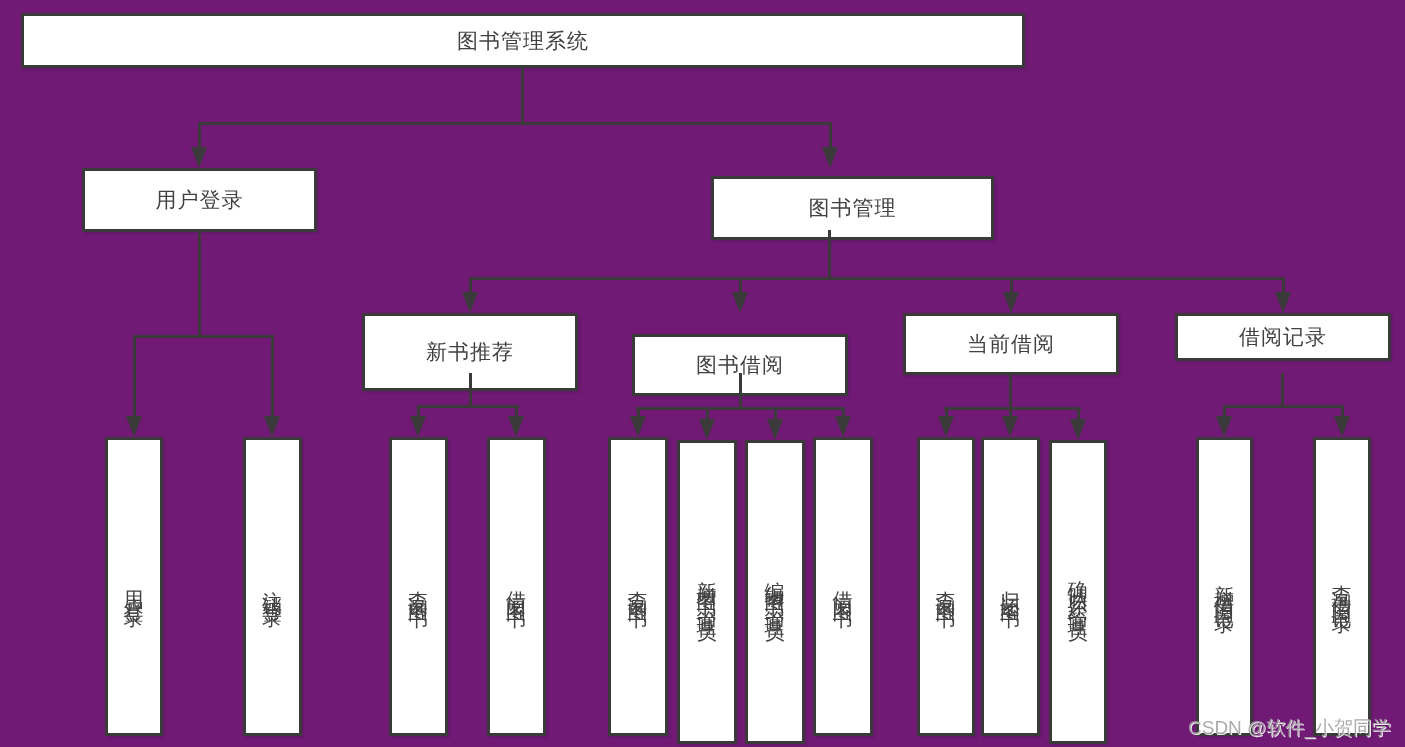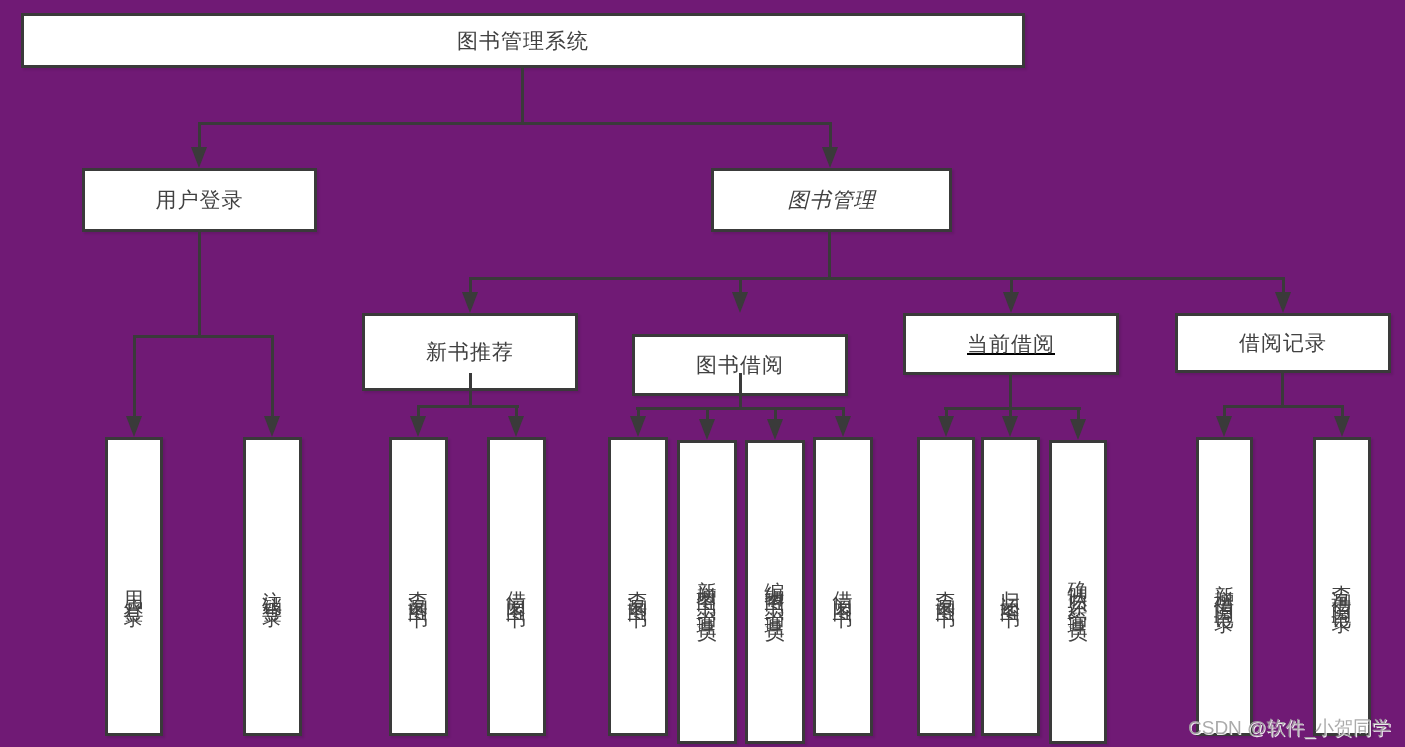--- a/index.html
+++ b/index.html
@@ -87,21 +87,21 @@
   </div>
 
   <div class="line" style="left:521px; top:66px; width:3px; height:56px;"></div>
   <div class="line" style="left:198px; top:122px; width:634px; height:3px;"></div>
   <div class="arrow" style="left:191px; top:125px; height:43px;"></div>
   <div class="arrow" style="left:822px; top:125px; height:43px;"></div>
 
   <div class="node" style="left:82px; top:168px; width:235px; height:64px;">
     <span class="hlabel">用户登录</span>
   </div>
-  <div class="node" style="left:711px; top:168px; width:241px; height:64px;font-style:italic;">
+  <div class="node" style="left:711px; top:176px; width:283px; height:64px;">
     <span class="hlabel">图书管理</span>
   </div>
 
   <div class="line" style="left:198px; top:230px; width:3px; height:107px;"></div>
   <div class="line" style="left:133px; top:335px; width:141px; height:3px;"></div>
   <div class="arrow" style="left:126px; top:338px; height:99px;"></div>
   <div class="arrow" style="left:264px; top:338px; height:99px;"></div>
 
   <div class="line" style="left:828px; top:230px; width:3px; height:50px;"></div>
   <div class="line" style="left:469px; top:277px; width:816px; height:3px;"></div>
@@ -109,24 +109,24 @@
   <div class="arrow" style="left:732px; top:280px; height:33px;"></div>
   <div class="arrow" style="left:1003px; top:280px; height:33px;"></div>
   <div class="arrow" style="left:1275px; top:280px; height:33px;"></div>
 
   <div class="node" style="left:362px; top:313px; width:216px; height:78px;">
     <span class="hlabel">新书推荐</span>
   </div>
   <div class="node" style="left:632px; top:313px; width:216px; height:62px;margin-top:21px;">
     <span class="hlabel">图书借阅</span>
   </div>
-  <div class="node" style="left:903px; top:313px; width:216px; height:62px;text-decoration:underline;">
+  <div class="node" style="left:903px; top:313px; width:216px; height:62px;">
     <span class="hlabel">当前借阅</span>
   </div>
-  <div class="node" style="left:1175px; top:313px; width:216px; height:60px;">
+  <div class="node" style="left:1175px; top:313px; width:216px; height:48px;">
     <span class="hlabel">借阅记录</span>
   </div>
 
   <div class="line" style="left:469px; top:373px; width:3px; height:34px;"></div>
   <div class="line" style="left:417px; top:405px; width:102px; height:3px;"></div>
   <div class="arrow" style="left:410px; top:408px; height:29px;"></div>
   <div class="arrow" style="left:508px; top:408px; height:29px;"></div>
 
   <div class="line" style="left:739px; top:373px; width:3px; height:36px;"></div>
   <div class="line" style="left:636px; top:407px; width:209px; height:3px;"></div>

